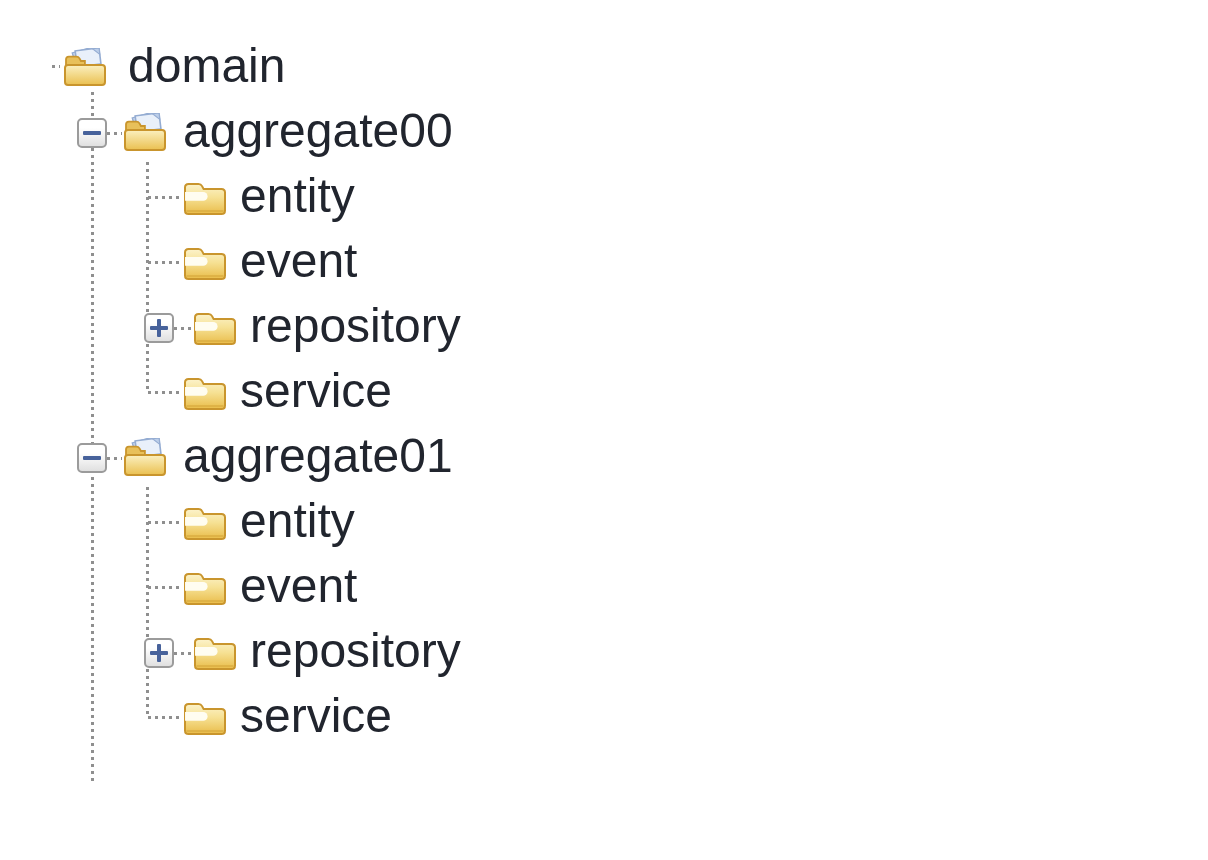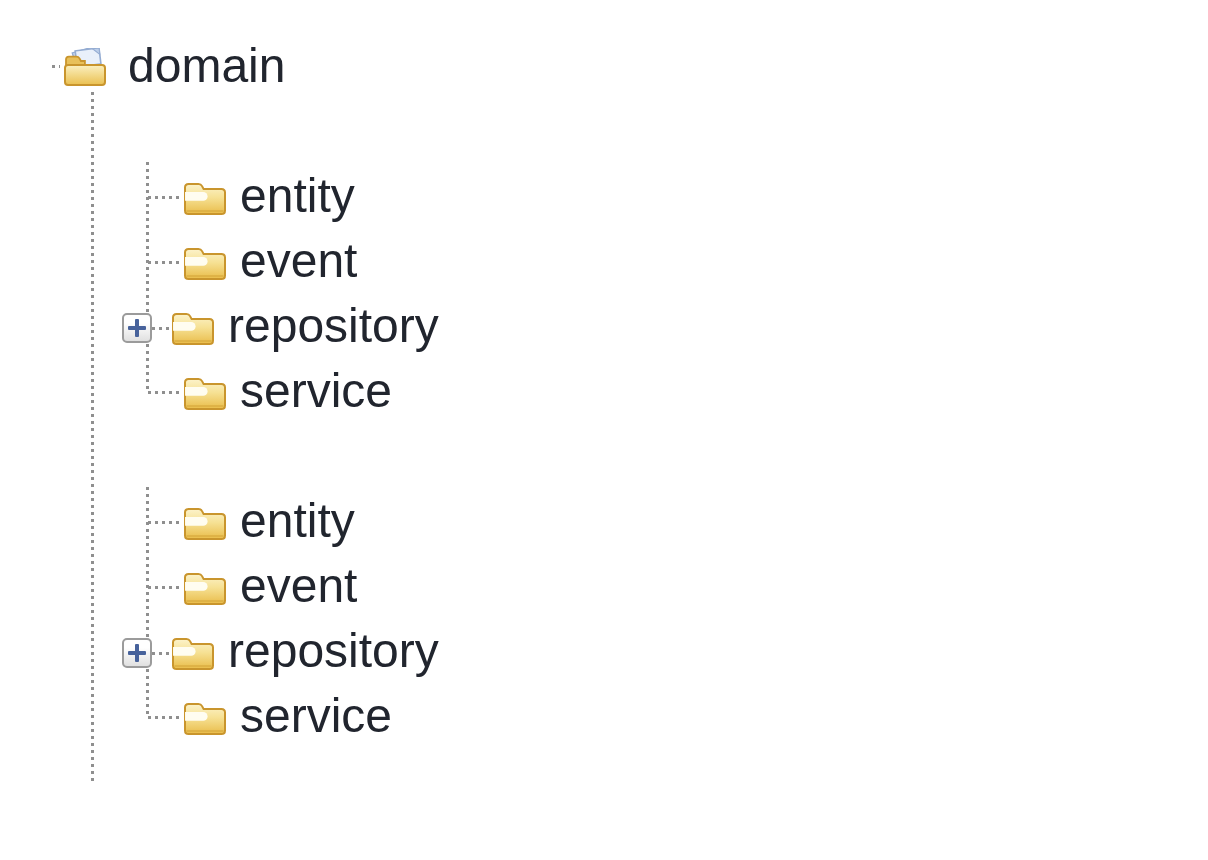--- a/index.html
+++ b/index.html
@@ -31,21 +31,21 @@
   #lineC { left: 146px; top: 487px; height: 231px; }
   
   .row {
     position: absolute;
     height: 66px;
     display: flex;
     align-items: center;
   }
   .row.lvl0      { left: 62px; }
   .row.lvl1      { left: 77px; }
-  .row.lvl2exp   { left: 122px; }
+  .row.lvl2exp   { left: 144px; }
   .row.lvl2      { left: 182px; align-items: center; }
   .item {
     display: flex;
     align-items: center;
     cursor: default;
   }
   .icon {
     width: 46px;
     height: 40px;
     flex: 0 0 46px;
@@ -148,20 +148,34 @@
 
   <div class="row lvl0" style="top:35px">
     <div class="item">
       <svg class="icon" viewBox="0 0 46 40">
           <use href="#icoOpenDoc"></use>
         </svg>
       <span class="label">domain</span>
     </div>
   </div>
 
+  <div class="row lvl1" style="top:100px">
+    <div class="expander">
+      <span class="sign">
+          <i class="h"></i>
+        </span>
+    </div>
+    <div class="dots"></div>
+    <div class="item">
+      <svg class="icon" viewBox="0 0 46 40">
+          <use href="#icoOpenDoc"></use>
+        </svg>
+      <span class="label">aggregate00</span>
+    </div>
+  </div>
 
   <div class="row lvl2" style="top:165px">
     <div class="item">
       <svg class="icon" viewBox="0 0 46 40">
           <use href="#icoClosed"></use>
         </svg>
       <span class="label">entity</span>
     </div>
   </div>
 
@@ -192,20 +206,34 @@
 
   <div class="row lvl2" style="top:360px">
     <div class="item">
       <svg class="icon" viewBox="0 0 46 40">
           <use href="#icoClosed"></use>
         </svg>
       <span class="label">service</span>
     </div>
   </div>
 
+  <div class="row lvl1" style="top:425px">
+    <div class="expander">
+      <span class="sign">
+          <i class="h"></i>
+        </span>
+    </div>
+    <div class="dots"></div>
+    <div class="item">
+      <svg class="icon" viewBox="0 0 46 40">
+          <use href="#icoOpenDoc"></use>
+        </svg>
+      <span class="label">aggregate01</span>
+    </div>
+  </div>
 
   <div class="row lvl2" style="top:490px">
     <div class="item">
       <svg class="icon" viewBox="0 0 46 40">
           <use href="#icoClosed"></use>
         </svg>
       <span class="label">entity</span>
     </div>
   </div>
 

